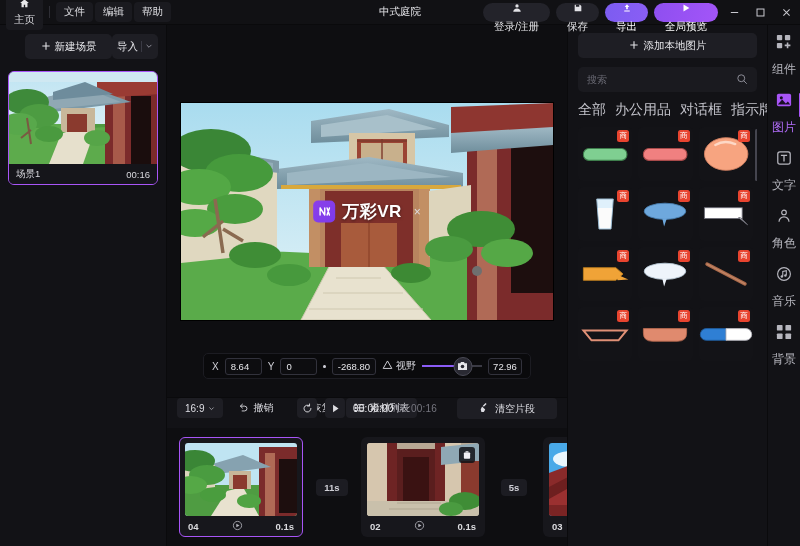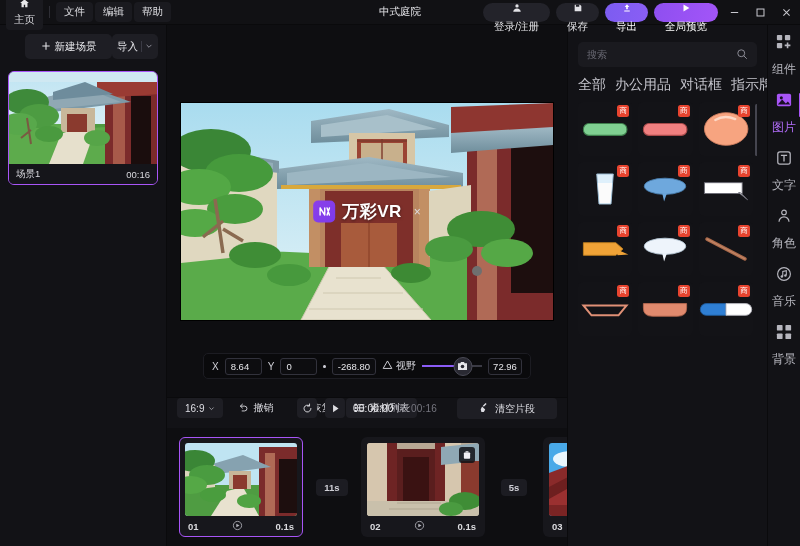--- a/index.html
+++ b/index.html
@@ -603,21 +603,21 @@
               <rect x="48" y="32" width="14" height="14" fill="#8a3a2e"></rect>
               <path d="M0 16 L30 22 L30 44 L0 48Z" fill="#dcd4bc"></path>
               <ellipse cx="10" cy="18" rx="20" ry="11" fill="#3a8636"></ellipse>
               <ellipse cx="22" cy="32" rx="18" ry="10" fill="#4a9c40"></ellipse>
               <ellipse cx="6" cy="42" rx="16" ry="9" fill="#55a846"></ellipse>
               <ellipse cx="28" cy="52" rx="13" ry="7" fill="#4a9d3e"></ellipse>
               <ellipse cx="64" cy="58" rx="12" ry="7" fill="#50a343"></ellipse>
             </svg>
           </div>
           <div class="clip-meta">
-            <span>01</span>
+            <span>04</span>
             <span>
               <svg viewBox="0 0 16 16" width="11" height="11" fill="none" stroke="#b6b6be" stroke-width="1.2">
                 <circle cx="8" cy="8" r="6"></circle>
                   <path d="M6.3 5.4 11 8l-4.7 2.6z" fill="#b6b6be" stroke="none"></path>
               </svg>
             </span>
             <span>0.1s</span>
           </div>
         </div>
 
@@ -686,20 +686,28 @@
           <div class="clip-meta">
             <span>03</span>
 
           </div>
         </div>
 
       </div>
     </div>
 
     <div class="assets">
+      <div class="btn-addlocal">
+        <span>
+          <svg viewBox="0 0 12 12" width="10" height="10">
+              <path d="M6 1.6v8.8M1.6 6h8.8" stroke="#e4e4e8" stroke-width="1.3"></path>
+            </svg>
+        </span>
+        <span>添加本地图片</span>
+      </div>
 
       <div class="search">
         <input type="text" value="" placeholder="搜索" style="">
         <span>
           <svg viewBox="0 0 16 16" width="12" height="12" fill="none" stroke="#8e8e98" stroke-width="1.3">
             <circle cx="7" cy="7" r="4.6"></circle>
               <path d="M10.5 10.5 14 14" stroke-linecap="round"></path>
           </svg>
         </span>
       </div>

